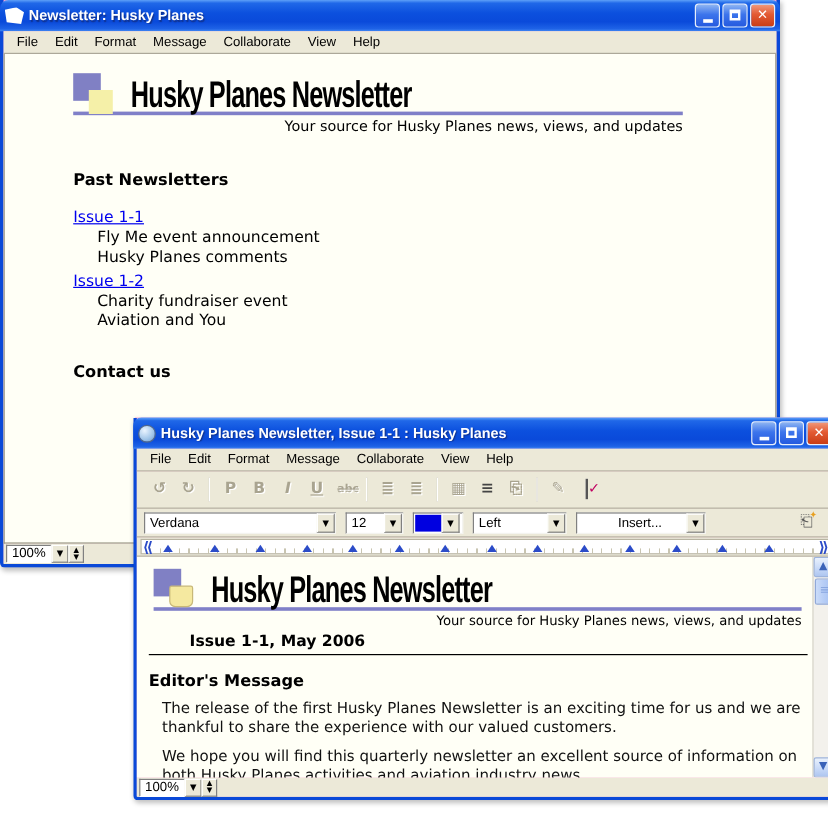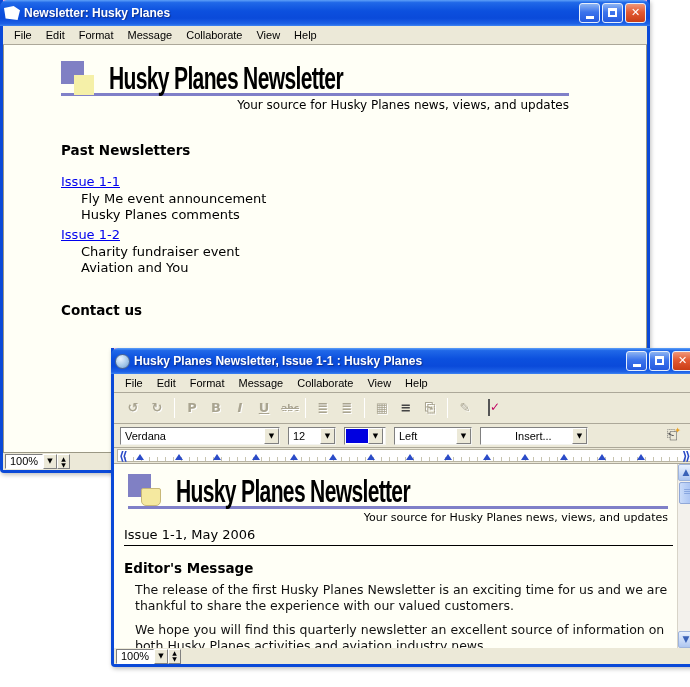--- a/index.html
+++ b/index.html
@@ -93,21 +93,21 @@
                  background-size:100% 4px; background-position:0 100%; background-repeat:no-repeat; }
   .tab-marker { position:absolute; bottom:1px; width:0; height:0;
                 border-left:4px solid transparent; border-right:4px solid transparent;
                 border-bottom:6px solid #2B4BC8; }
   .ruler-bracket { position:absolute; top:0; width:7px; height:13px; color:#2B4BC8; font-weight:bold;
                    font-size:12px; line-height:13px; }
 
   .doc-area { flex:1; background:#FFFFF6; position:relative; overflow:hidden; display:flex; }
   .doc-inner { flex:1; padding:6px 4px 0 10px; overflow:hidden; }
   .doc-header { position:relative; }
-  .doc-issue { font-weight:normal; font-size:13px; margin-top:3px; }
+  .doc-issue { font-weight:bold; font-size:13px; margin-top:3px;margin-left:34px; }
   .doc-hr { height:1px; background:#000; margin:3px 0 10px 0; }
   .doc-h2 { font-weight:bold; font-size:13.5px; margin:14px 0 6px 0; }
   .doc-p { font-size:12.5px; line-height:16px; margin-bottom:8px; color:#111;margin-left:11px; }
 
   .vscroll { width:17px; background:#F3F1EC; border-left:1px solid #D8D4C8; display:flex; flex-direction:column; }
   .sbtn { height:17px; background:linear-gradient(180deg,#E9F1FD 0%,#C6D8F7 60%,#AEC6F0 100%);
           border:1px solid #9EB4DC; border-radius:2px; color:#3A62B8; font-size:9px; line-height:15px; text-align:center; font-weight:bold;}
   .sthumb { height:22px; margin:1px 1px; background:linear-gradient(90deg,#CBDCF9 0%,#B8CEF6 50%,#A8C2F2 100%);
             border:1px solid #90A8D8; border-radius:2px; position:relative; }
   .sthumb::after { content:"≡"; position:absolute; left:3px; top:2px; color:#89A7E0; font-size:11px; }

